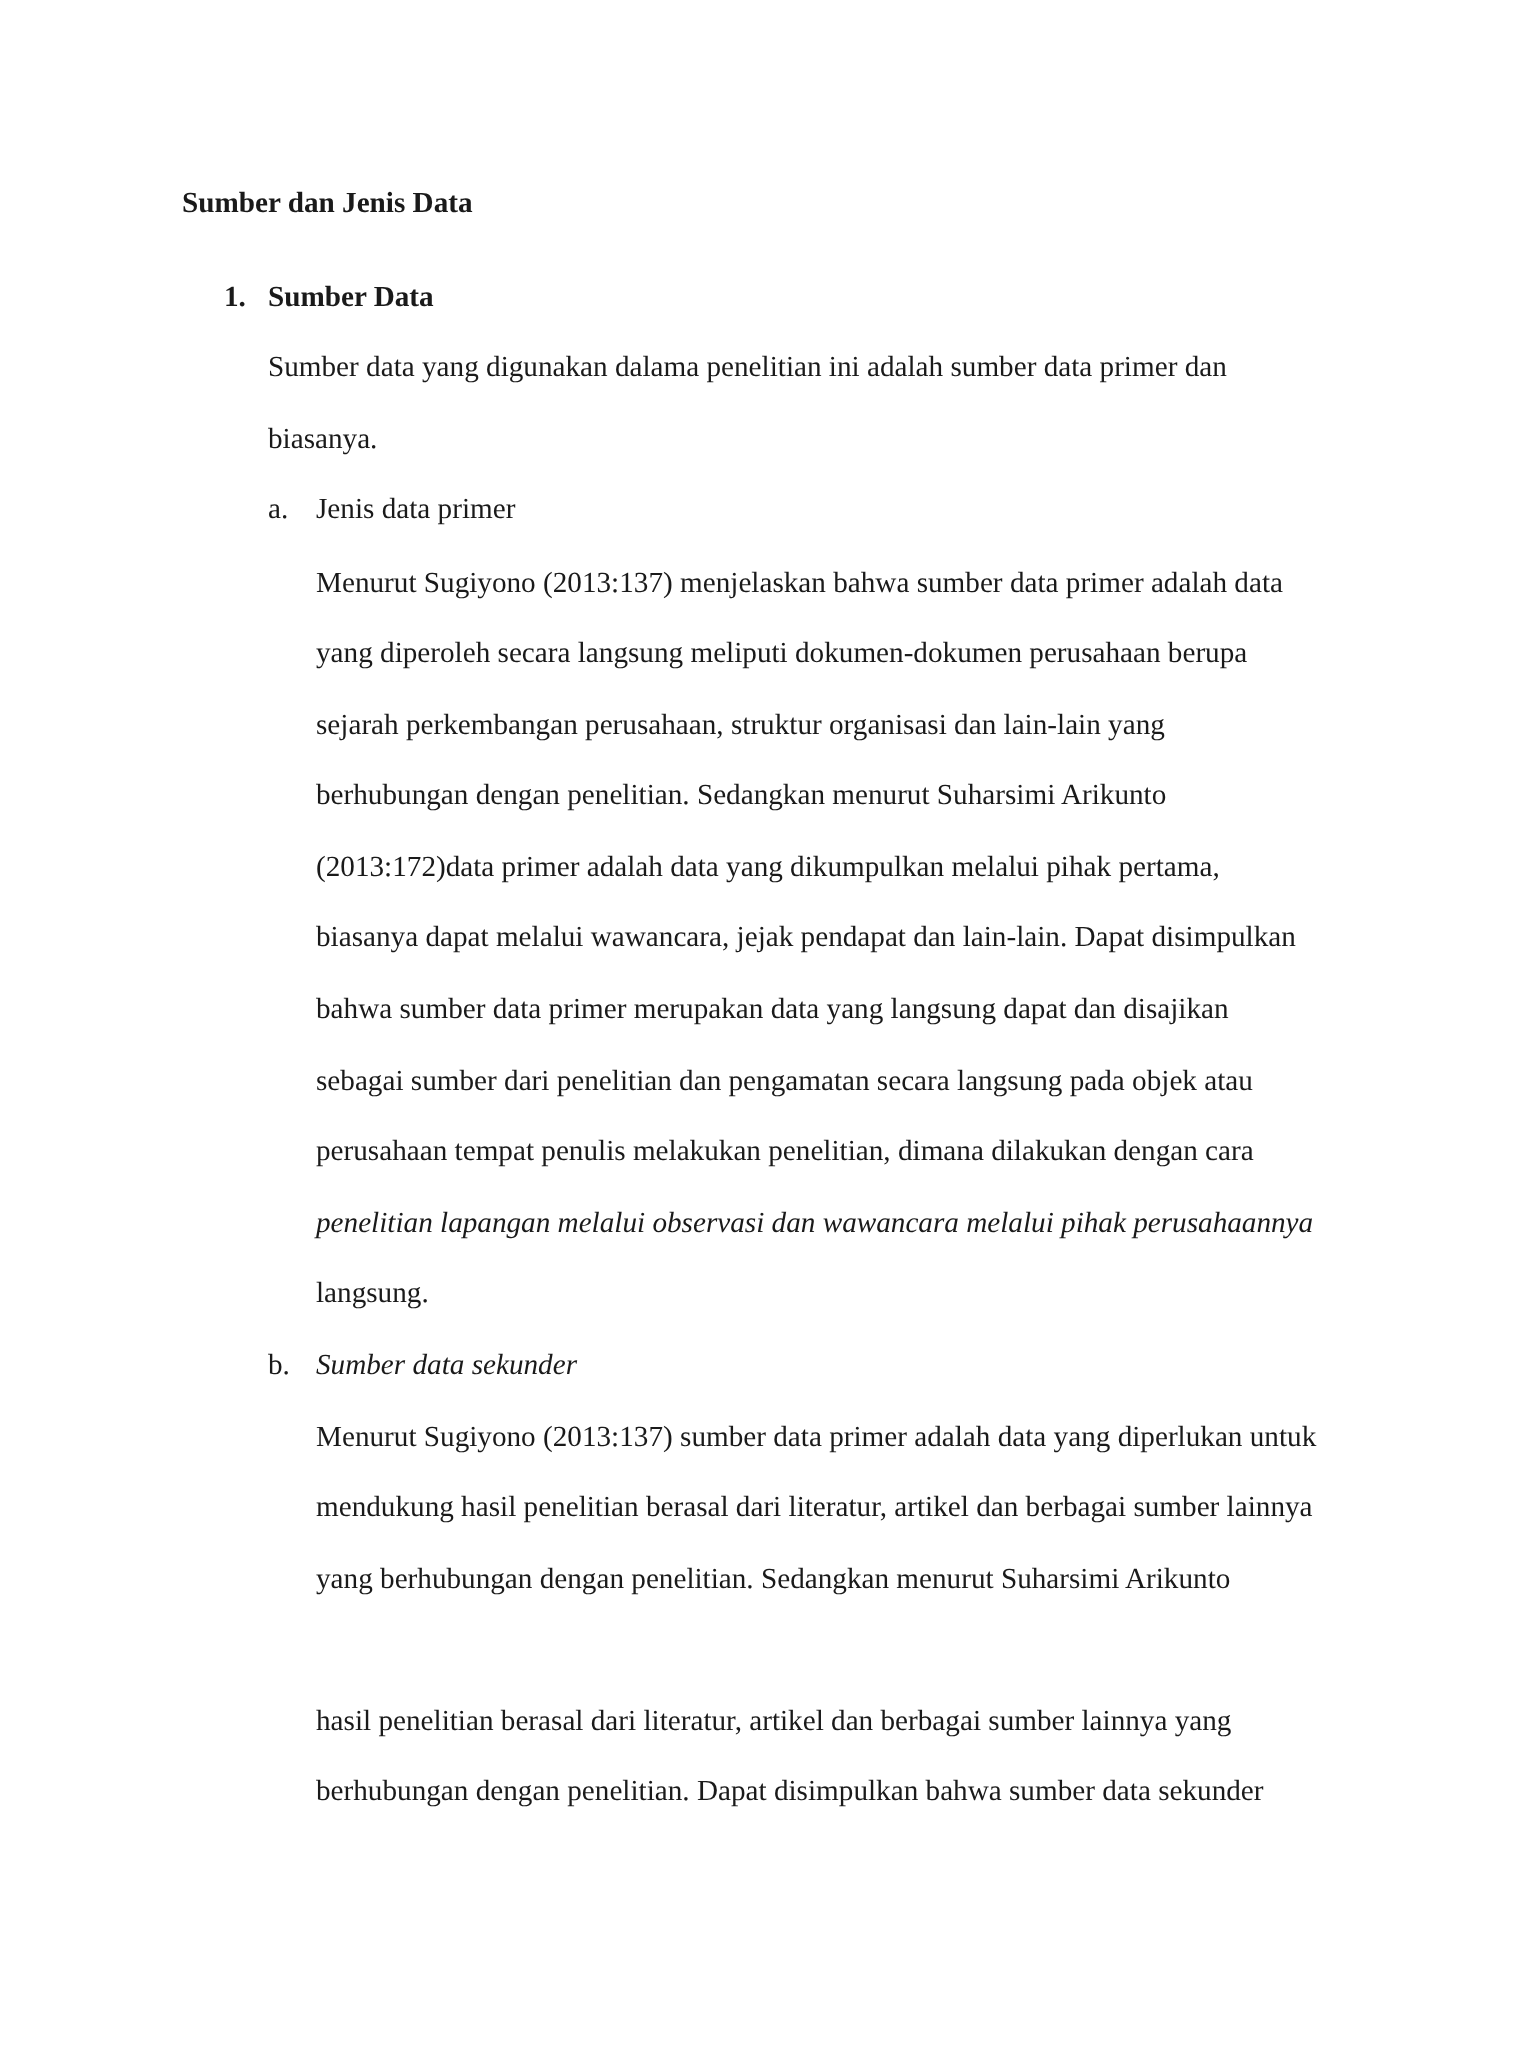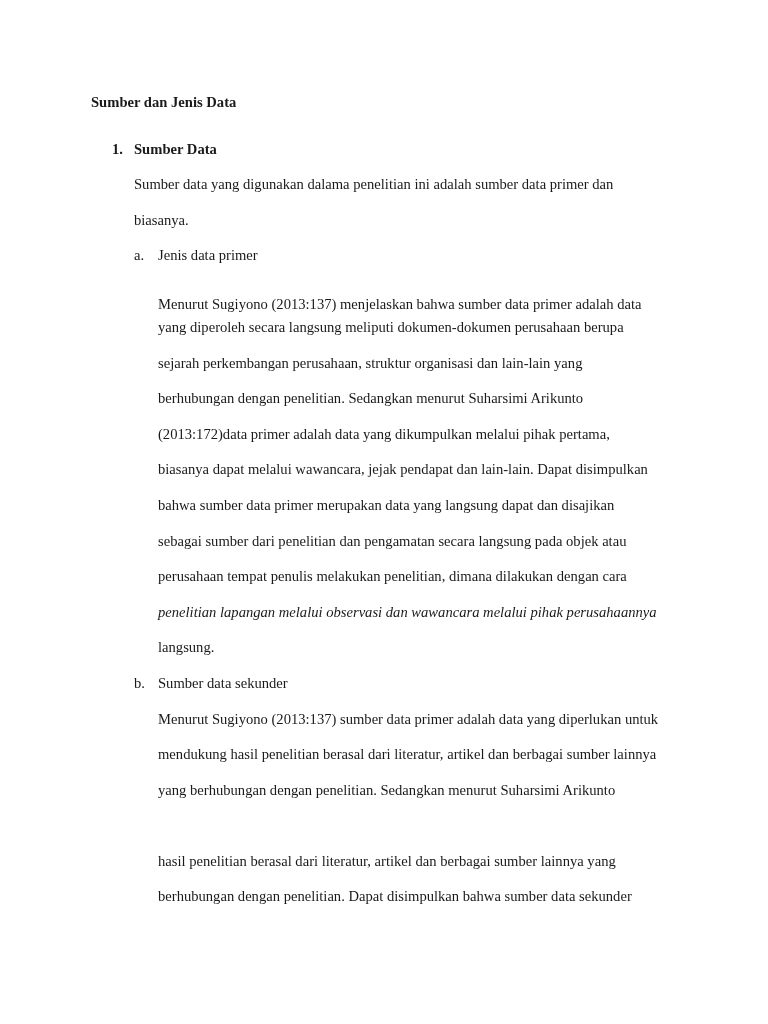--- a/index.html
+++ b/index.html
@@ -44,34 +44,34 @@
 
   <div class="marker bold" style="left:112px; top:140px;">1.</div>
   <div class="line bold" style="left:134px; top:140px;font-family:Liberation Serif, serif;">Sumber Data</div>
 
   <div class="line" style="left:134px; top:175px;">Sumber data yang digunakan dalama penelitian ini adalah sumber data primer dan</div>
   <div class="line" style="left:134px; top:211px;">biasanya.</div>
 
   <div class="marker" style="left:134px; top:246px;">a.</div>
   <div class="line" style="left:158px; top:246px;">Jenis data primer</div>
 
-  <div class="line" style="left:158px; top:283px;margin-top:12px;">Menurut Sugiyono (2013:137) menjelaskan bahwa sumber data primer adalah data</div>
+  <div class="line" style="left:158px; top:283px;">Menurut Sugiyono (2013:137) menjelaskan bahwa sumber data primer adalah data</div>
   <div class="line" style="left:158px; top:318px;">yang diperoleh secara langsung meliputi dokumen-dokumen perusahaan berupa</div>
   <div class="line" style="left:158px; top:354px;">sejarah perkembangan perusahaan, struktur organisasi dan lain-lain yang</div>
   <div class="line" style="left:158px; top:389px;">berhubungan dengan penelitian. Sedangkan menurut Suharsimi Arikunto</div>
   <div class="line" style="left:158px; top:425px;">(2013:172)data primer adalah data yang dikumpulkan melalui pihak pertama,</div>
   <div class="line" style="left:158px; top:460px;">biasanya dapat melalui wawancara, jejak pendapat dan lain-lain. Dapat disimpulkan</div>
   <div class="line" style="left:158px; top:496px;">bahwa sumber data primer merupakan data yang langsung dapat dan disajikan</div>
   <div class="line" style="left:158px; top:532px;">sebagai sumber dari penelitian dan pengamatan secara langsung pada objek atau</div>
   <div class="line" style="left:158px; top:567px;">perusahaan tempat penulis melakukan penelitian, dimana dilakukan dengan cara</div>
   <div class="line" style="left:158px; top:603px;font-style:italic;">penelitian lapangan melalui observasi dan wawancara melalui pihak perusahaannya</div>
   <div class="line" style="left:158px; top:638px;">langsung.</div>
 
   <div class="marker" style="left:134px; top:674px;">b.</div>
-  <div class="line" style="left:158px; top:674px;">Sumber data sekunder</div>
+  <div class="line" style="left:158px; top:674px;font-style:italic;">Sumber data sekunder</div>
 
   <div class="line" style="left:158px; top:710px;">Menurut Sugiyono (2013:137) sumber data primer adalah data yang diperlukan untuk</div>
   <div class="line" style="left:158px; top:745px;">mendukung hasil penelitian berasal dari literatur, artikel dan berbagai sumber lainnya</div>
   <div class="line" style="left:158px; top:781px;">yang berhubungan dengan penelitian. Sedangkan menurut Suharsimi Arikunto</div>
   <div class="line" style="left:158px; top:852px;">hasil penelitian berasal dari literatur, artikel dan berbagai sumber lainnya yang</div>
   <div class="line" style="left:158px; top:887px;">berhubungan dengan penelitian. Dapat disimpulkan bahwa sumber data sekunder</div>
 
 </div>
 
 </body></html>

